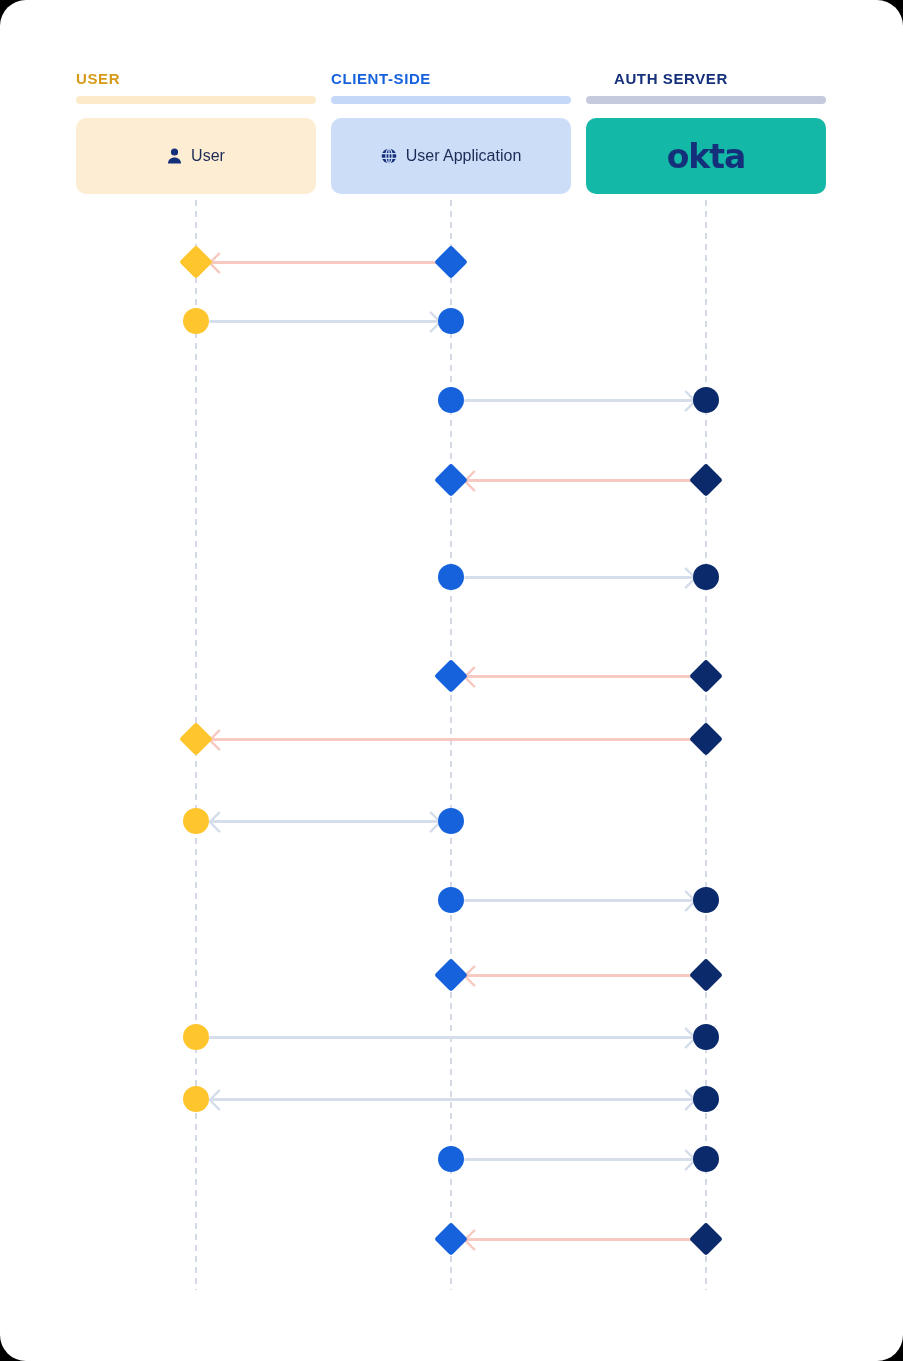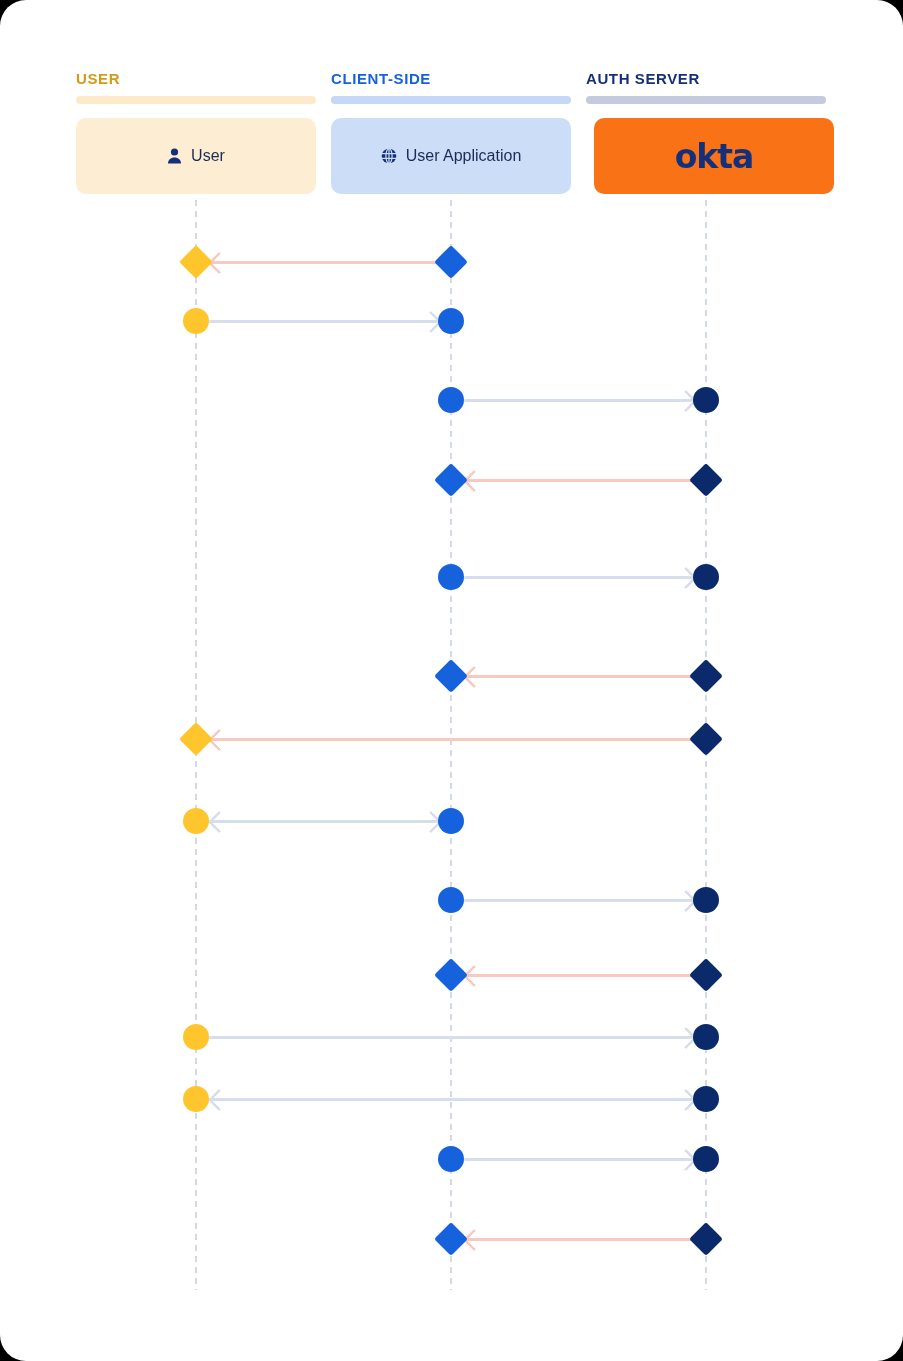--- a/index.html
+++ b/index.html
@@ -59,21 +59,21 @@
     justify-content: center;
     line-height: 0;
   }
 
   
   .lane-user  .lane-bar { background: #FCEACA; }
   .lane-user  .lane-card{ background: #FDEDD3; }
   .lane-client .lane-bar { background: #C5D8F7; }
   .lane-client .lane-card{ background: #CCDDF8; }
   .lane-auth  .lane-bar { background: #C5CBDC; }
-  .lane-auth  .lane-card{ background: #f97316; margin-left: 8px; }
+  .lane-auth  .lane-card{ background: #14b8a6; }
 
   .okta-word {
     font-family: "DejaVu Sans", sans-serif;
     font-size: 33px;
     font-weight: bold;
     color: #15307B;
     letter-spacing: -1px;
   }
 
   
@@ -148,21 +148,21 @@
             <circle cx="8" cy="8" r="7.3" fill="#15307B"></circle>
             <ellipse cx="8" cy="8" rx="3.1" ry="7.3" fill="none" stroke="#CCDDF8" stroke-width="1.2"></ellipse>
             <path d="M1 5.6h14M1 10.4h14M8 0.7v14.6" stroke="#CCDDF8" stroke-width="1.2" fill="none"></path>
           </svg>
       </span>
       <span>User Application</span>
     </div>
   </div>
 
   <div class="lane-auth">
-    <div class="lane-label" style="left:586px;color:#15307B;text-align:center;">AUTH SERVER</div>
+    <div class="lane-label" style="left:614px;color:#15307B;text-align:center;">AUTH SERVER</div>
     <div class="lane-bar" style="left:586px;"></div>
     <div class="lane-card" style="left:586px;">
       <span class="okta-word">okta</span>
     </div>
   </div>
 
   <div class="lifeline" style="left:195px;"></div>
   <div class="lifeline" style="left:450px;"></div>
   <div class="lifeline" style="left:705px;"></div>
 

